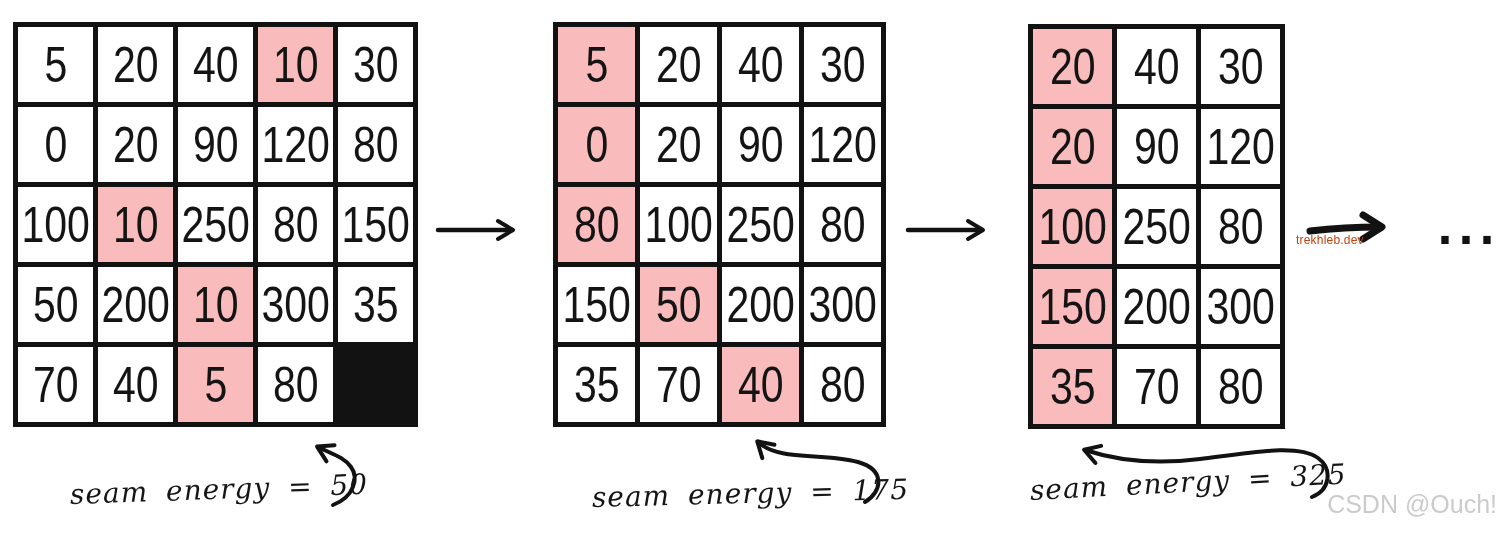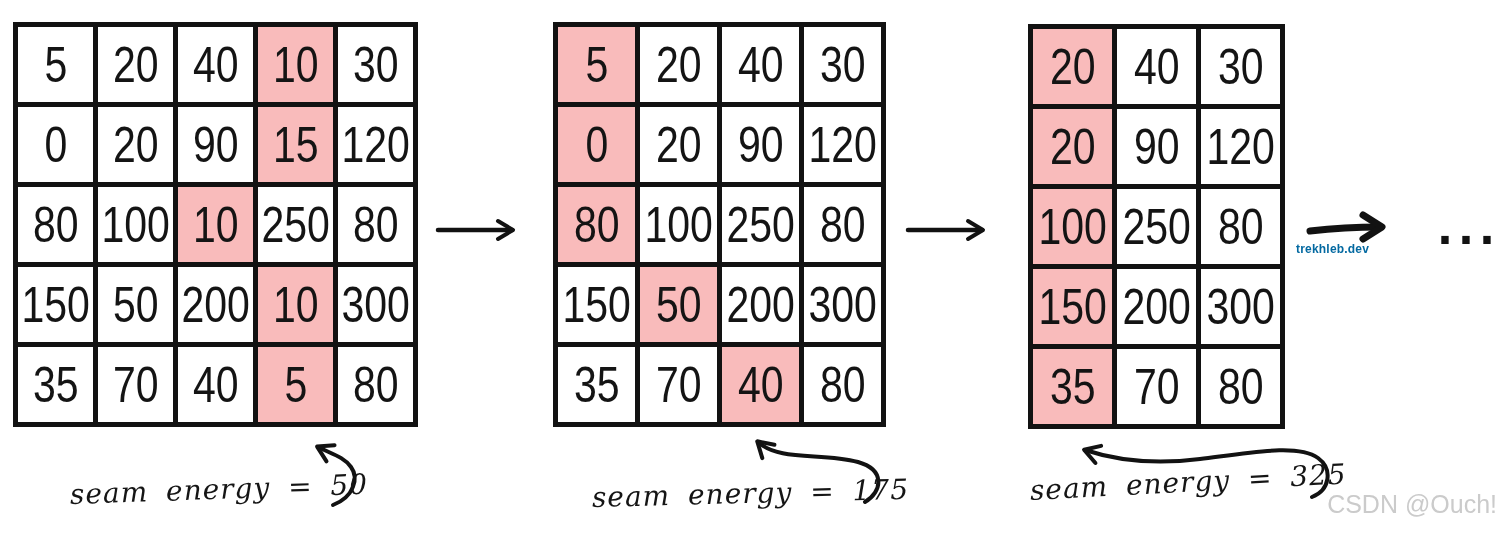--- a/index.html
+++ b/index.html
@@ -34,23 +34,22 @@
   .caption{
     position:absolute;font-family:"DejaVu Serif",serif;font-style:italic;
     font-size:28px;color:#151515;letter-spacing:1px;word-spacing:8px;
     white-space:nowrap;transform-origin:left center;
   }
   .c1{left:70px;top:478px;transform:rotate(-2deg);}
   .c2{left:592px;top:481px;transform:rotate(-1.5deg);}
   .c3{left:1030px;top:474px;transform:rotate(-3deg);}
   
   .credit{
-    position:absolute;left:1296px;top:242px;font-size:12px;color:#0369a1;
+    position:absolute;left:1296px;top:233px;font-size:12px;color:#c2410c;
     letter-spacing:0.2px;
-    font-weight:bold;
   }
   .dots{
     position:absolute;left:1437px;top:205px;font-size:42px;font-weight:bold;
     color:#121212;letter-spacing:5px;font-family:"DejaVu Sans",sans-serif;
   }
   .csdn{
     position:absolute;right:3px;top:490px;font-size:25px;color:#cbcbcb;
     font-family:"Liberation Sans",sans-serif;white-space:nowrap;
   }
 </style>
@@ -76,23 +75,20 @@
         <span class="num">30</span>
       </div>
       <div class="cell">
         <span class="num">0</span>
       </div>
       <div class="cell">
         <span class="num">20</span>
       </div>
       <div class="cell">
         <span class="num">90</span>
-      </div>
-      <div class="cell hl">
-        <span class="num">15</span>
       </div>
       <div class="cell">
         <span class="num">120</span>
       </div>
       <div class="cell">
         <span class="num">80</span>
       </div>
       <div class="cell">
         <span class="num">100</span>
       </div>

